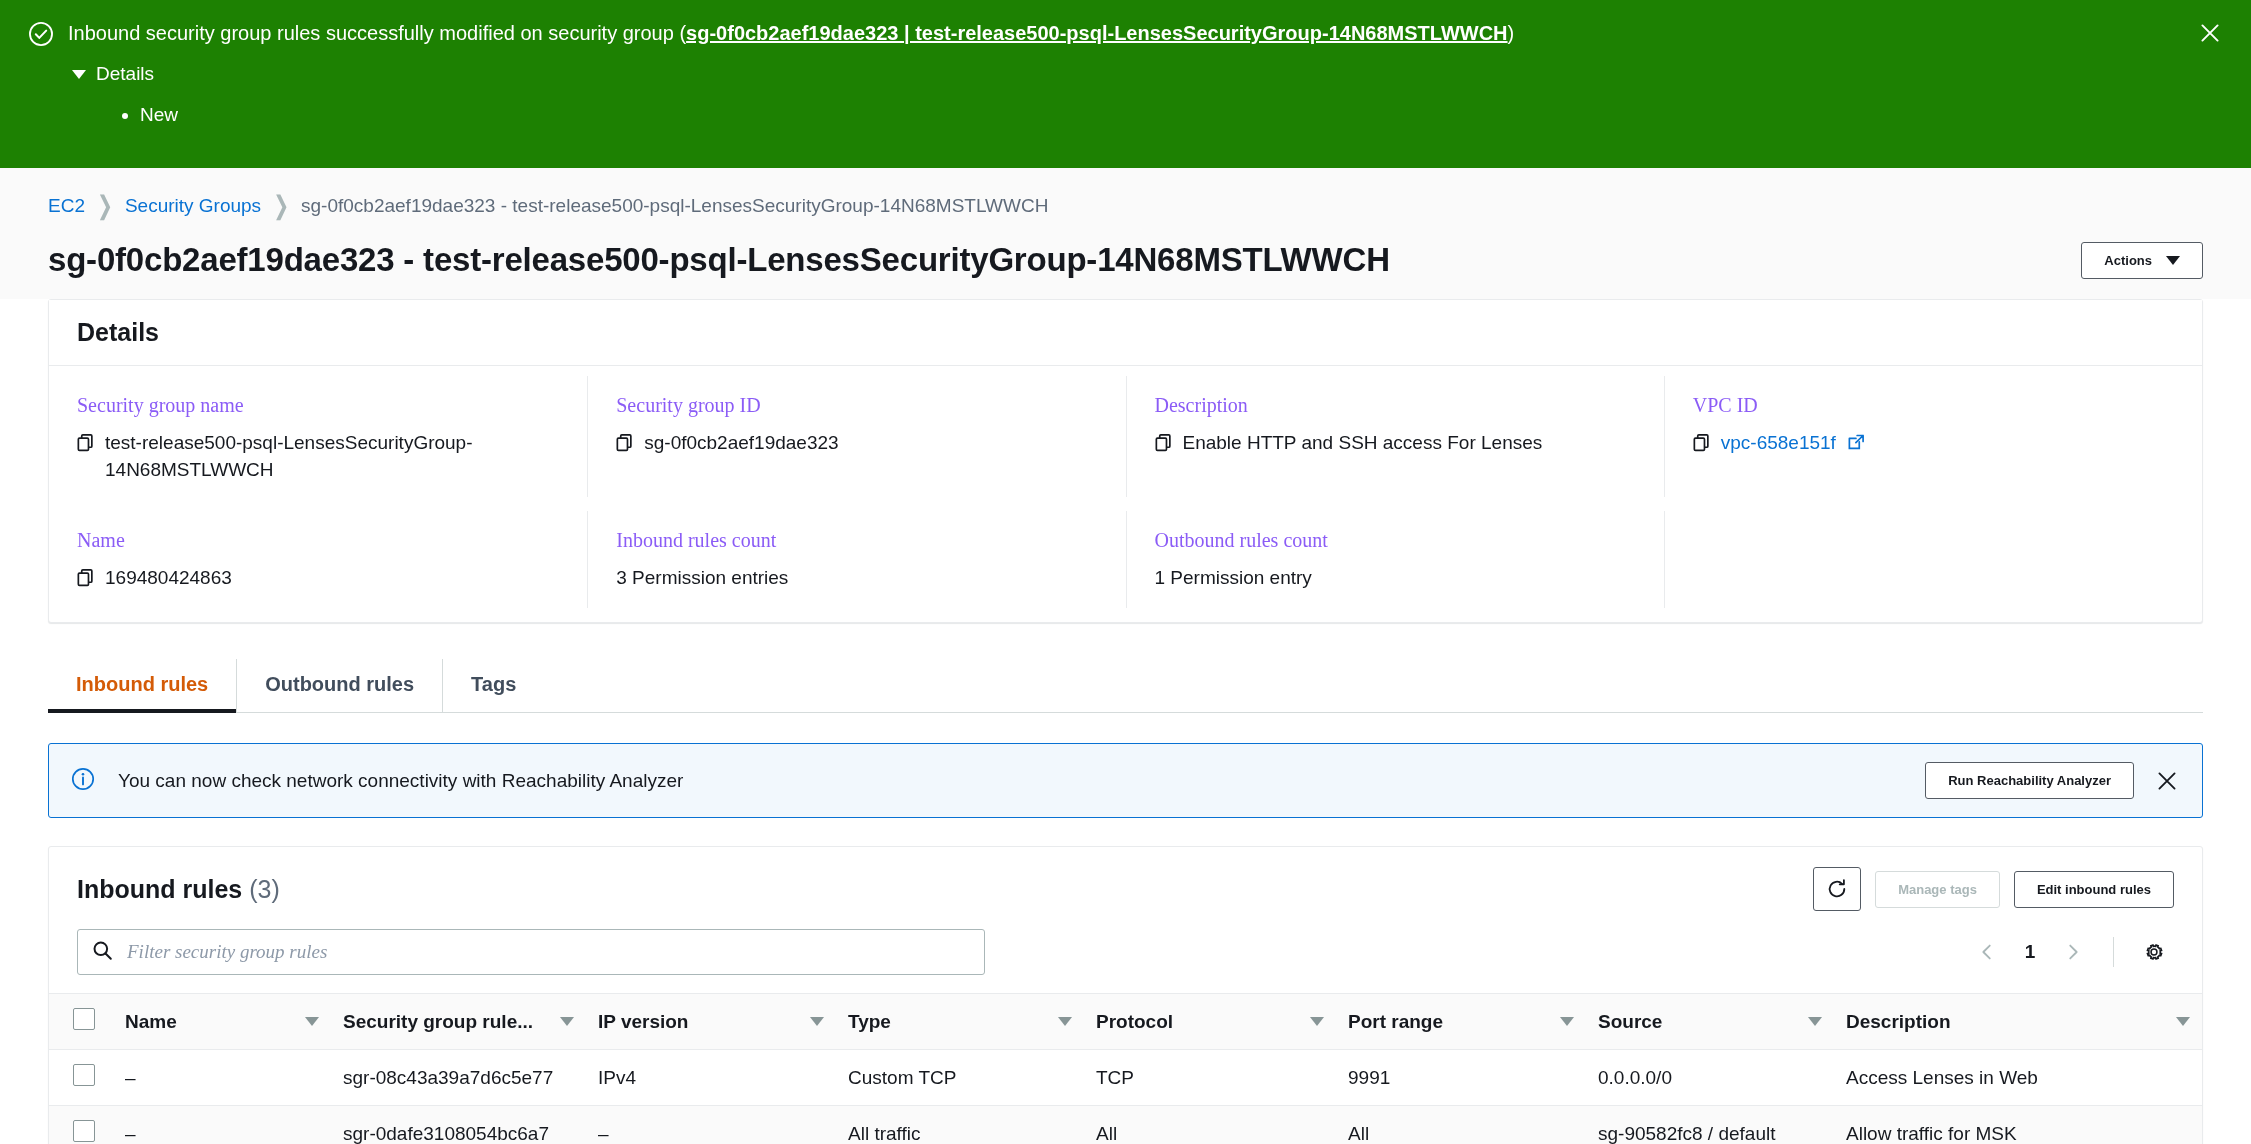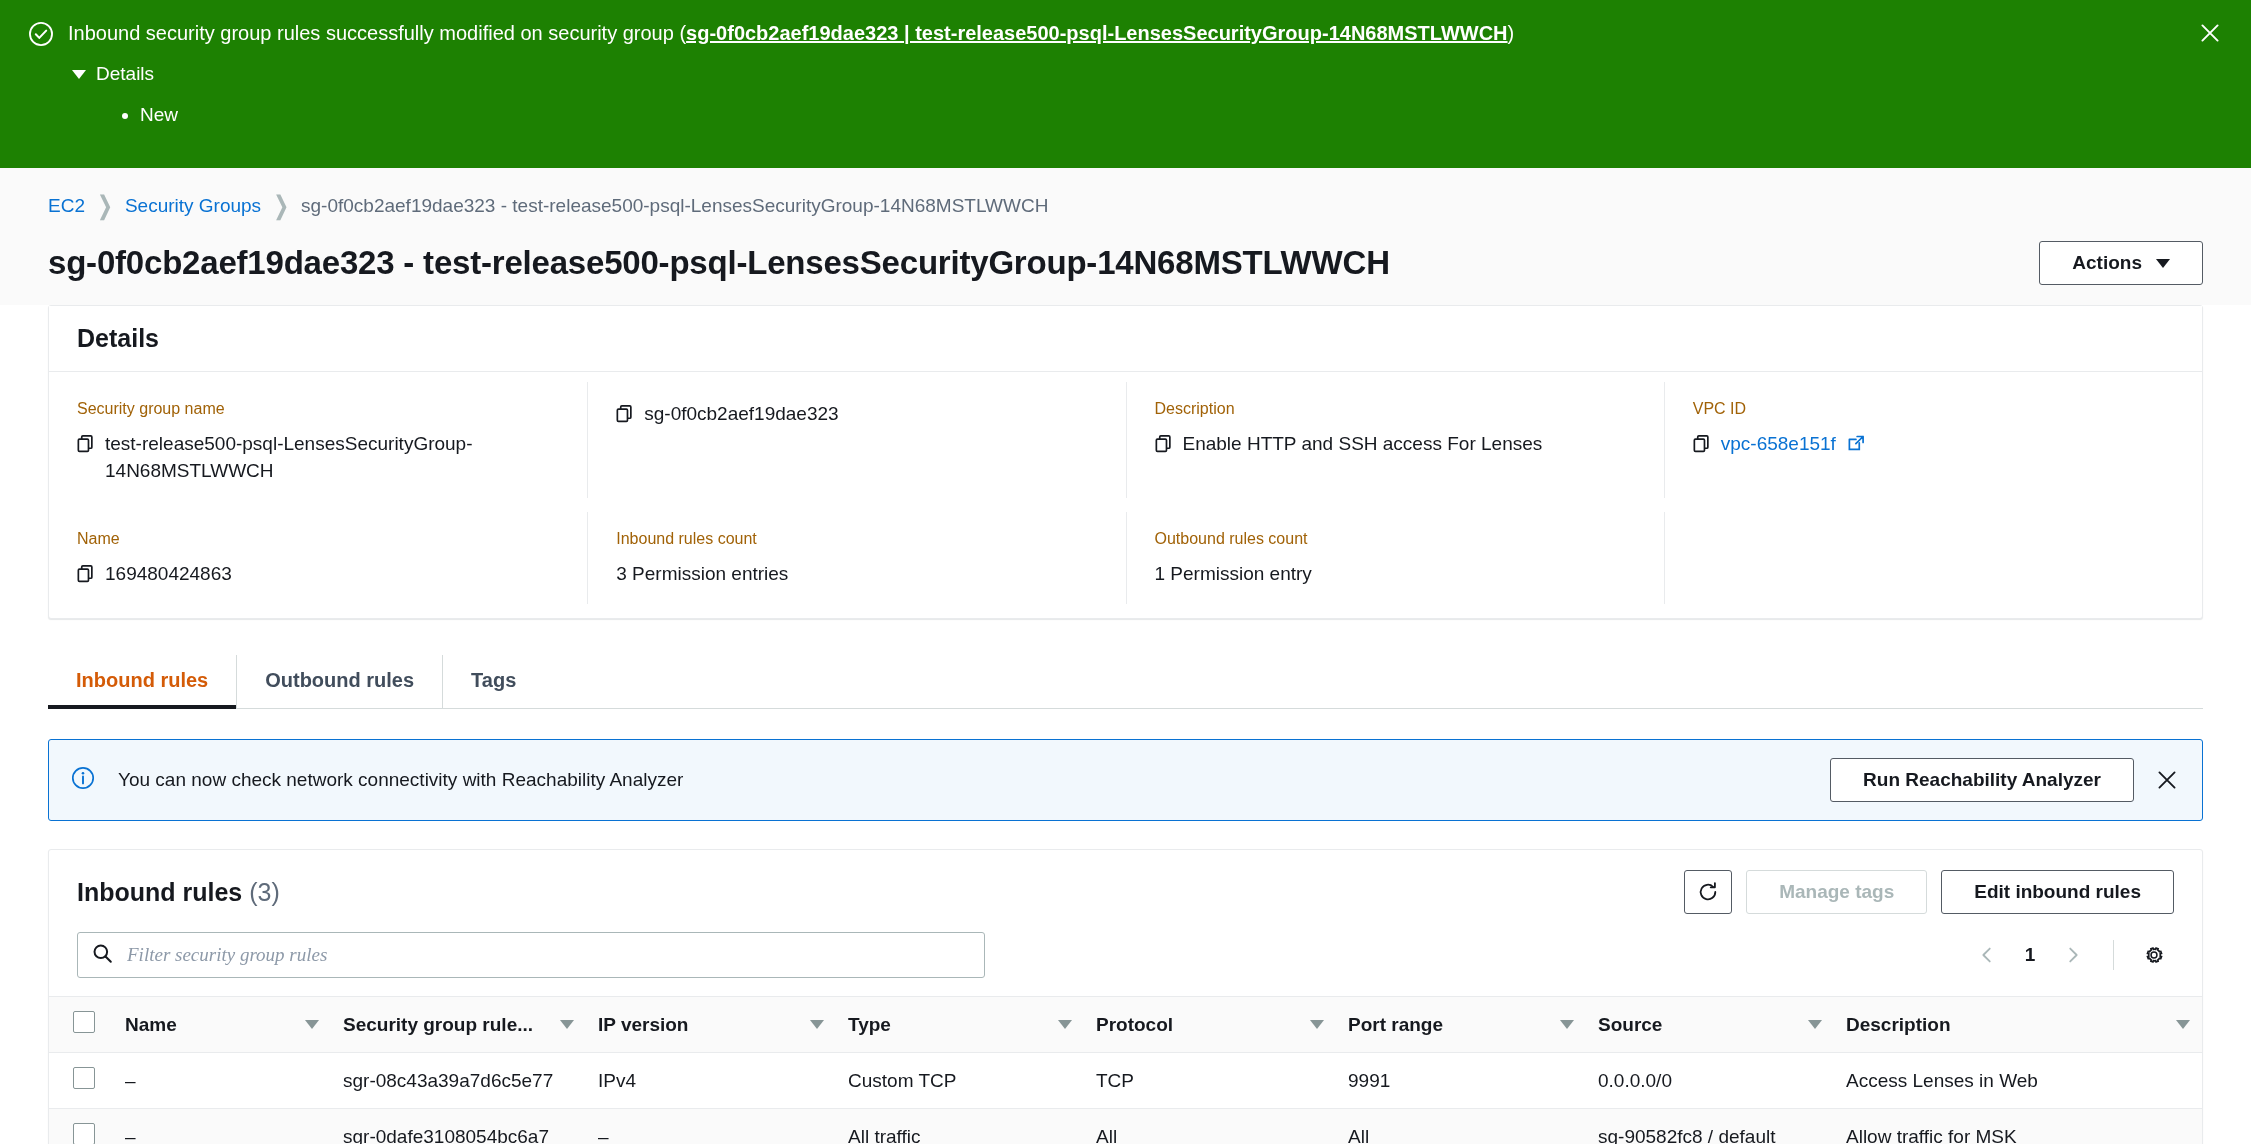--- a/index.html
+++ b/index.html
@@ -64,23 +64,23 @@
     padding: 14px 48px 20px 48px;
     background: #fafafa;
   }
   .page-title { font-size: 33px; font-weight: 700; letter-spacing: -0.2px; }
   .btn {
     font-family: "Liberation Sans", sans-serif;
     background: #ffffff;
     border: 1px solid #545b64;
     border-radius: 3px;
     color: #16191f;
-    font-size: 19px;
+    font-size: 13px;
     font-weight: 700;
-    padding: 10px 32px;
+    padding: 10px 22px;
     cursor: pointer;
     white-space: nowrap;
   }
   .btn.disabled { color: #aab7b8; border-color: #d5dbdb; cursor: default; }
   .btn-actions { display: flex; align-items: center; gap: 14px; }
 
   
   .panel {
     margin: 0 48px;
     background: #ffffff;
@@ -99,21 +99,21 @@
     display: grid;
     grid-template-columns: repeat(4, 1fr);
     padding: 10px 0 14px 0;
   }
   .detail-cell {
     padding: 18px 28px 14px 28px;
     border-left: 1px solid #e9ebed;
   }
   .detail-cell.first { border-left: none; }
   .detail-label {
-    font-size: 16px; color: #a16207; margin-bottom: 12px;
+    font-size: 20px; color: #8b5cf6; margin-bottom: 12px; font-family: Liberation Serif, serif;
   }
   .detail-value {
     font-size: 19px; color: #16191f; line-height: 27px;
     display: flex; align-items: flex-start; gap: 10px;
   }
   .detail-value.plain { padding-left: 0; }
   .copy-icon { flex: 0 0 auto; margin-top: 3px; cursor: pointer; }
   .vpc-link { color: #0972d3; text-decoration: none; cursor: pointer; }
   .ext-icon { margin-left: 7px; vertical-align: -2px; cursor: pointer; }
 
@@ -302,20 +302,21 @@
           <svg width="18" height="18" viewBox="0 0 16 16">
             <rect x="1.2" y="3.6" width="9" height="11" rx="1" fill="none" stroke="#16191f" stroke-width="1.5"></rect>
             <path d="M4.2 3.6V1.8a1 1 0 011-1h7a1 1 0 011 1v9a1 1 0 01-1 1h-1.7" fill="none" stroke="#16191f" stroke-width="1.5"></path>
           </svg>
         </span>
         <span>test-release500-psql-LensesSecurityGroup-14N68MSTLWWCH</span>
       </div>
     </div>
 
     <div class="detail-cell">
+      <div class="detail-label">Security group ID</div>
       <div class="detail-value">
         <span class="copy-icon">
           <svg width="18" height="18" viewBox="0 0 16 16">
             <rect x="1.2" y="3.6" width="9" height="11" rx="1" fill="none" stroke="#16191f" stroke-width="1.5"></rect>
             <path d="M4.2 3.6V1.8a1 1 0 011-1h7a1 1 0 011 1v9a1 1 0 01-1 1h-1.7" fill="none" stroke="#16191f" stroke-width="1.5"></path>
           </svg>
         </span>
         <span>sg-0f0cb2aef19dae323</span>
       </div>
     </div>

